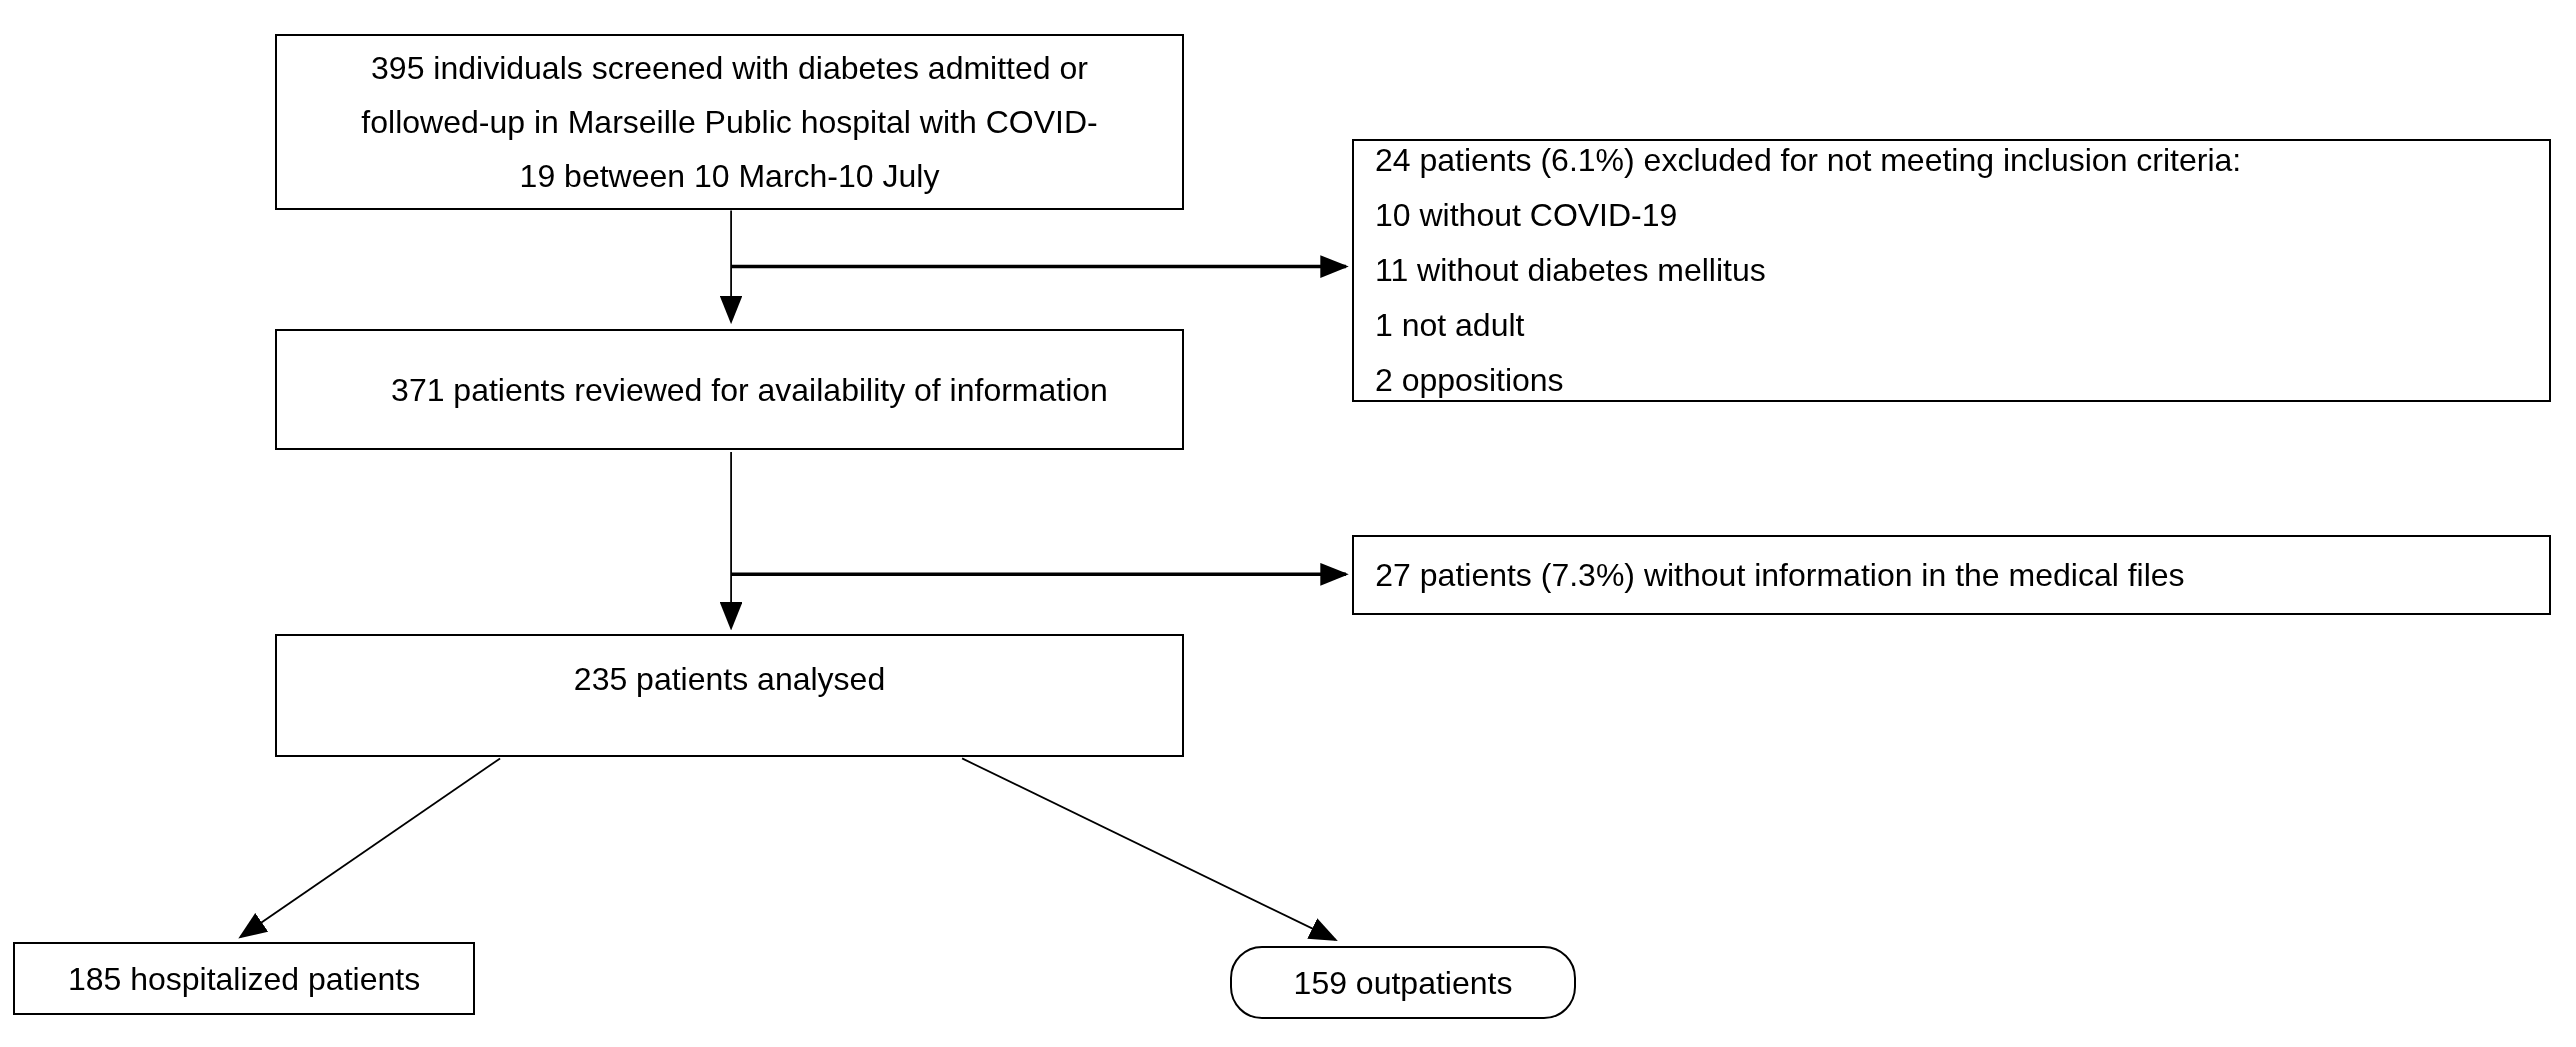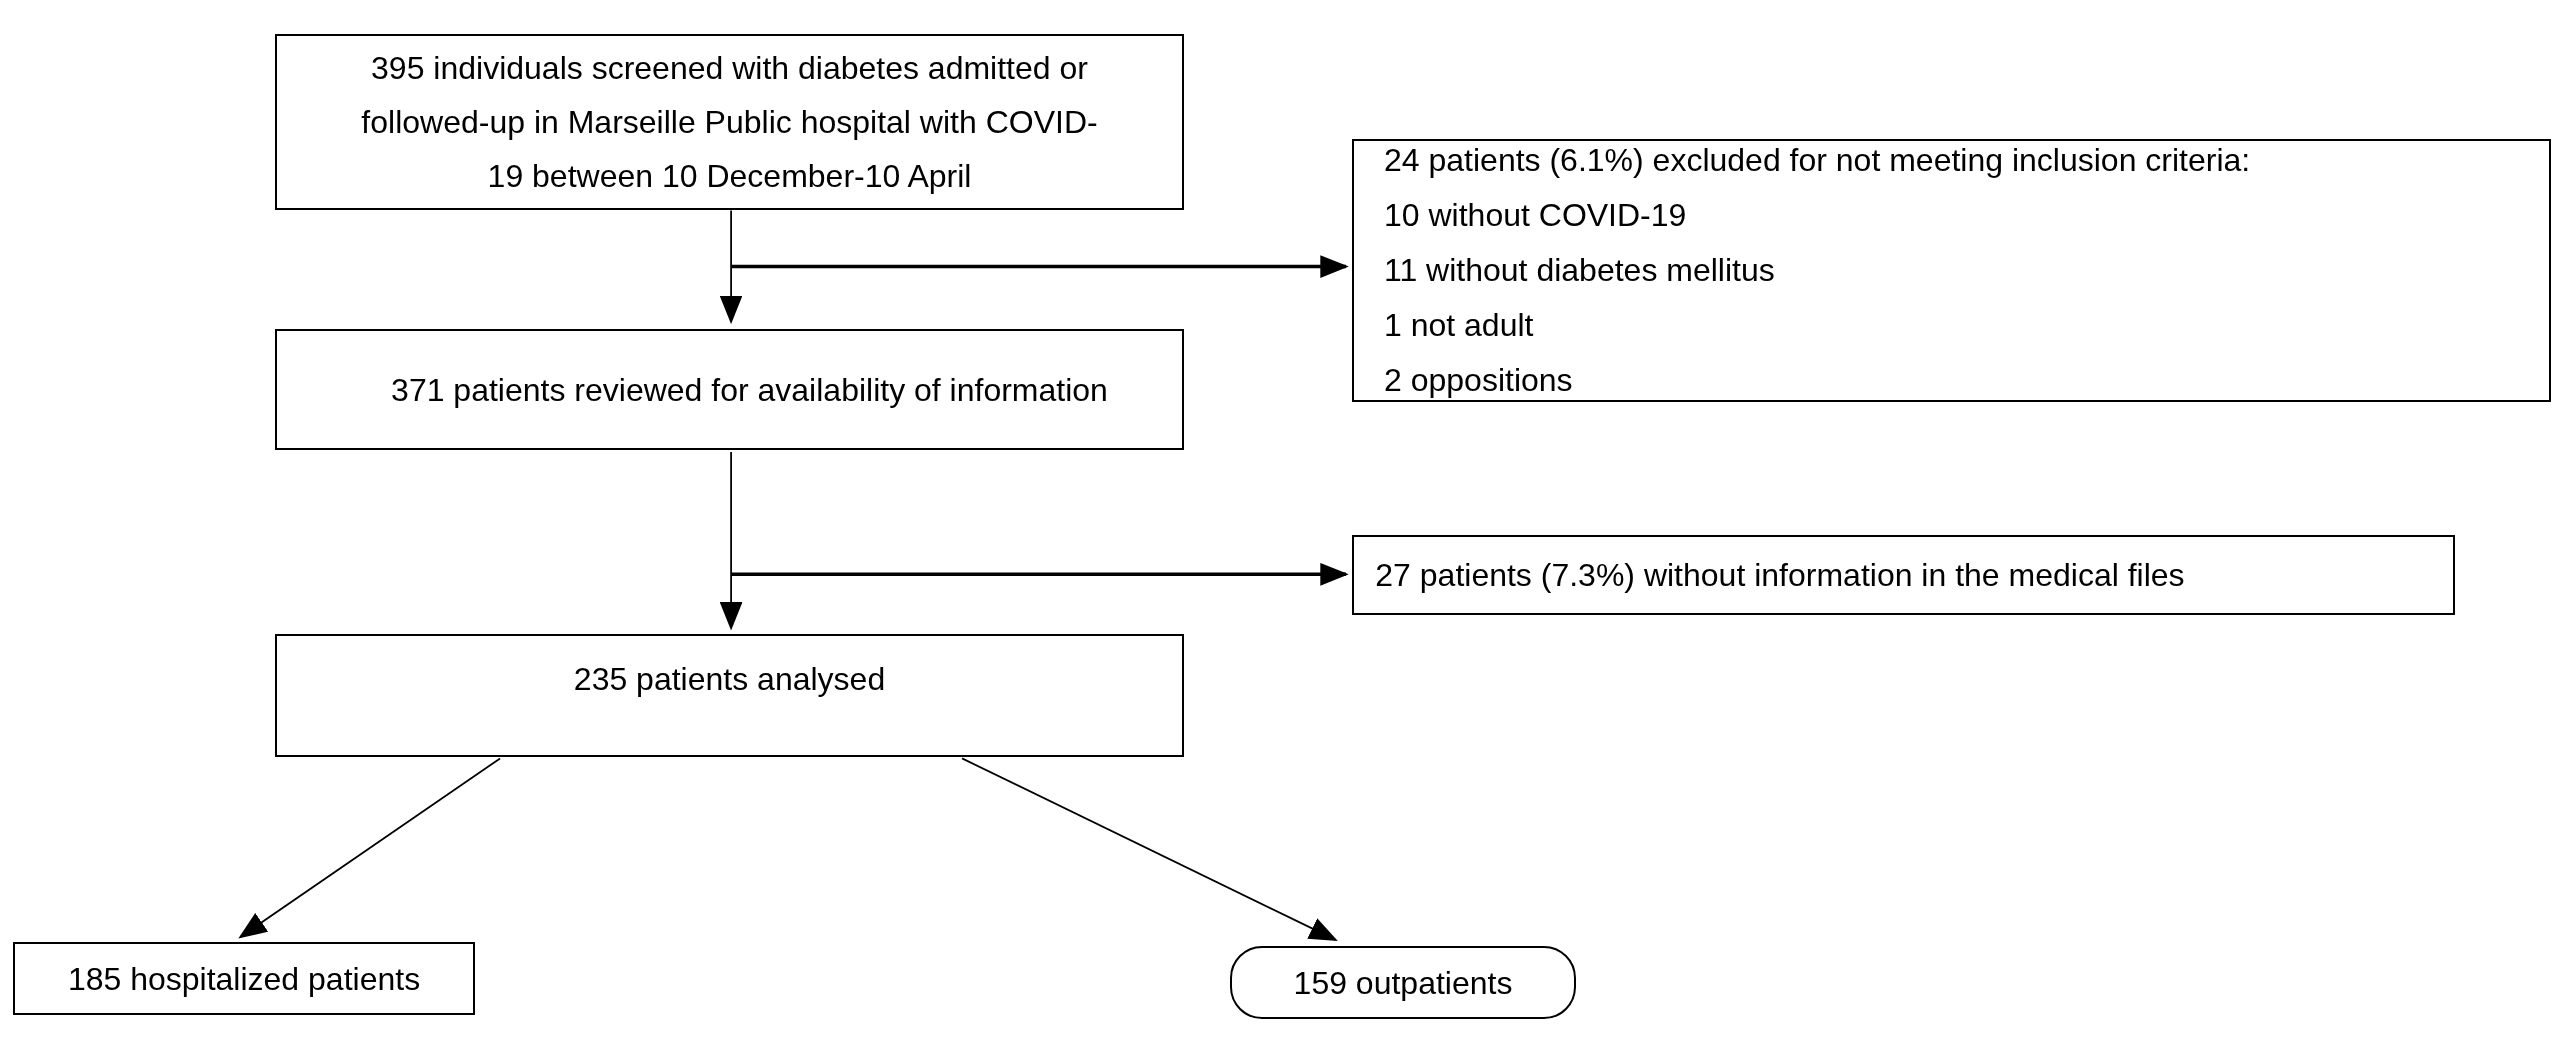--- a/index.html
+++ b/index.html
@@ -34,23 +34,23 @@
     flex-direction: column;
     justify-content: center;
   }
   .box .line { white-space: nowrap; }
   .center-text { text-align: center; align-items: center; }
   .left-text   { text-align: left; }
 
   
   .box-screened     { left: 275px;  top: 34px;   width: 909px; height: 176px; }
   .box-excluded     { left: 1352px; top: 139px;  width: 1199px; height: 263px;
-                      padding-left: 30px; line-height: 55px; justify-content: center; }
+                      padding-left: 21px; line-height: 55px; justify-content: center; }
   .box-reviewed     { left: 275px;  top: 329px;  width: 909px; height: 121px; padding-left: 40px; }
-  .box-noinfo       { left: 1352px; top: 535px;  width: 1103px; height: 80px;
+  .box-noinfo       { left: 1352px; top: 535px;  width: 1199px; height: 80px;
                       padding-left: 21.3px; }
   .box-analysed     { left: 275px;  top: 634px;  width: 909px; height: 123px;
                       justify-content: flex-start; padding-top: 15.6px; }
   .box-hospitalized { left: 13px;   top: 942px; width: 462px;  height: 73px; }
   .box-outpatients  { left: 1230px; top: 946px; width: 346px;  height: 73px; border-radius: 32px; }
 </style>
 </head>
 <body>
 
 <div class="canvas">
@@ -65,21 +65,21 @@
     <line x1="1028" y1="375" x2="1893" y2="375" stroke="#000000" stroke-width="5" marker-end="url(#arrow)"></line>
     <line x1="1028" y1="636" x2="1028" y2="883" stroke="#000000" stroke-width="2.5" marker-end="url(#arrow)"></line>
     <line x1="1028" y1="808" x2="1893" y2="808" stroke="#000000" stroke-width="5" marker-end="url(#arrow)"></line>
     <line x1="703" y1="1067" x2="338" y2="1318" stroke="#000000" stroke-width="2.5" marker-end="url(#arrow)"></line>
     <line x1="1353" y1="1067" x2="1878" y2="1322" stroke="#000000" stroke-width="2.5" marker-end="url(#arrow)"></line>
   </svg>
 
   <div class="box box-screened center-text">
     <div class="line">395 individuals screened with diabetes admitted or</div>
     <div class="line">followed-up in Marseille Public hospital with COVID-</div>
-    <div class="line">19 between 10 December-10 April</div>
+    <div class="line">19 between 10 March-10 July</div>
   </div>
 
   <div class="box box-excluded left-text">
     <div class="line">24 patients (6.1%) excluded for not meeting inclusion criteria:</div>
     <div class="line">10 without COVID-19</div>
     <div class="line">11 without diabetes mellitus</div>
     <div class="line">1 not adult</div>
     <div class="line">2 oppositions</div>
   </div>
 

